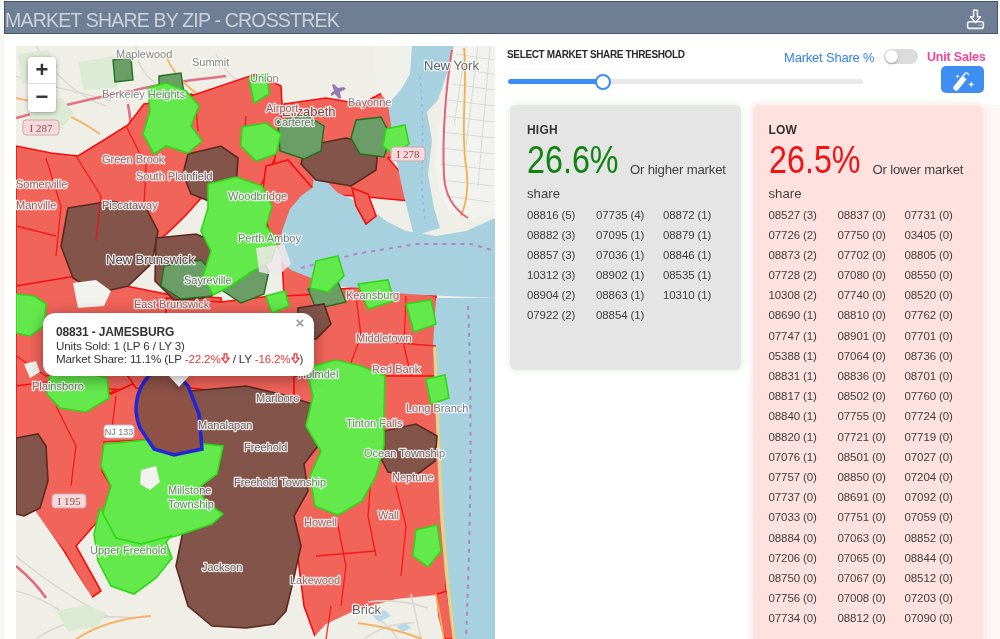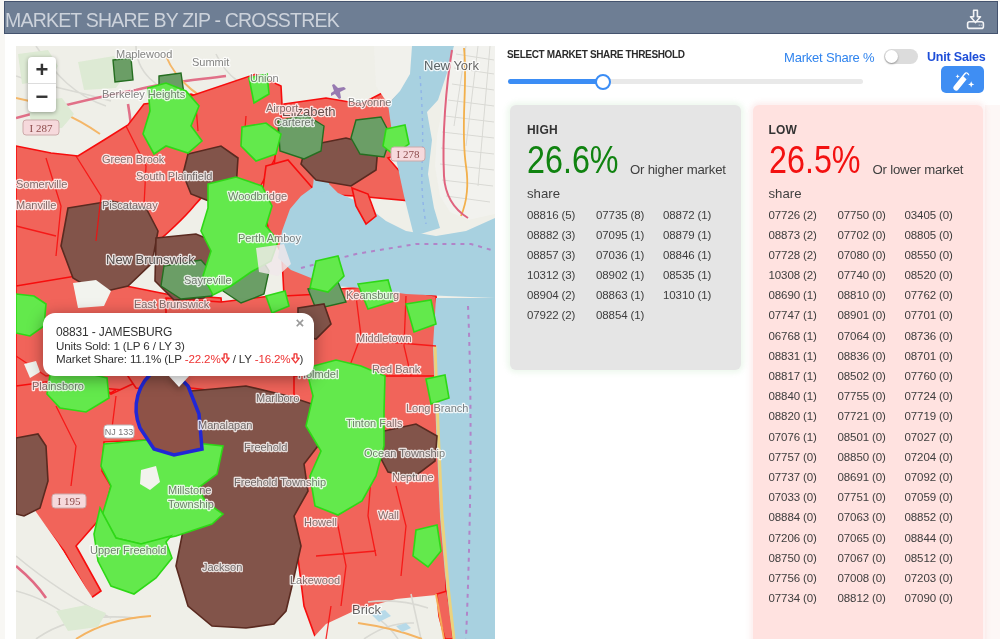--- a/index.html
+++ b/index.html
@@ -11,33 +11,33 @@
  font-size:19.5px;color:#ccd2db;letter-spacing:-0.8px}
 .dlicon{position:absolute;right:11px;top:7px}
 .map{position:absolute;left:16px;top:46px;width:479px;height:593px;background:#efefe8;overflow:hidden}
 .zoomctl{position:absolute;left:12px;top:11px;width:28px;height:55px;background:#fff;
  border-radius:4px;box-shadow:0 1px 4px rgba(0,0,0,.35);z-index:20}
 .zoomctl .zb{width:28px;height:27px;text-align:center;font-size:22px;font-weight:bold;color:#333;line-height:26px}
 .zoomctl .zb:first-child{border-bottom:1px solid #ddd}
 .popup{position:absolute;left:27px;top:267px;width:271px;height:63px;background:#fff;
  border-radius:12px;box-shadow:0 3px 16px rgba(0,0,0,.38);z-index:30;padding:12.5px 0 0 13px;
  font-size:11.6px;color:#333;line-height:13.4px;white-space:nowrap;letter-spacing:-0.15px}
-.popup .pt{font-weight:normal;font-size:12px}
+.popup .pt{font-weight:bold;font-size:12px}
 .popup .px{position:absolute;right:10px;top:3px;font-size:15px;color:#9a9a9a;font-weight:bold}
 .popup .red{color:#e33}
 .popup svg{vertical-align:-1px}
 .ptip{position:absolute;left:152px;top:329px;width:0;height:0;z-index:29;
  border-left:11px solid transparent;border-right:11px solid transparent;border-top:12px solid #fff;
  filter:drop-shadow(0 3px 3px rgba(0,0,0,.25))}
 .ctl-label{position:absolute;left:507px;top:49px;font-size:10px;font-weight:bold;color:#2b2b2b;letter-spacing:-0.35px}
 .ms-link{position:absolute;left:784px;top:50px;font-size:13px;color:#3084ee;letter-spacing:-0.2px}
 .toggle{position:absolute;left:884px;top:49px;width:34px;height:15px;background:#dcdcdc;border-radius:7.5px}
 .toggle .knob{position:absolute;left:1px;top:1px;width:13px;height:13px;background:#fff;border-radius:6.5px;
  box-shadow:0 1px 2px rgba(0,0,0,.35)}
-.us-label{position:absolute;left:927px;top:50px;font-size:12.5px;font-weight:bold;color:#1d4ed8;letter-spacing:-0.2px}
+.us-label{position:absolute;left:927px;top:50px;font-size:12.5px;font-weight:bold;color:#ec4899;letter-spacing:-0.2px}
 .slider-track{position:absolute;left:508px;top:79px;width:355px;height:5px;background:#e9e9e9;border-radius:2.5px}
 .slider-fill{position:absolute;left:508px;top:79px;width:90px;height:5px;background:#3b8df5;border-radius:2.5px}
 .slider-handle{position:absolute;left:595px;top:74px;width:16px;height:16px;background:#fff;
  border:2.5px solid #3b8df5;border-radius:50%}
 .wandbtn{position:absolute;left:941px;top:66px;width:43px;height:27px;background:#3f8ef3;border-radius:5px}
 .panel{position:absolute;border-radius:6px;padding:19px 0 0 17px}
 .high{box-shadow:0 0 5px 3px rgba(140,210,140,0.15)}
 .low{box-shadow:0 0 5px 3px rgba(235,150,150,0.15)}
 .panel .plabel{font-size:12px;font-weight:bold;color:#333;letter-spacing:0.2px;line-height:13px}
 .panel .bignum{position:absolute;left:17px;top:36px;font-size:38px;line-height:38px;
@@ -271,41 +271,42 @@
 <rect x="23.4" y="8.2" width="4.4" height="4.4" transform="rotate(42 25.6 10.4)" fill="#3f8ef3"></rect>
 <path d="M30.2,15.3 l0.9,2.2 2.2,0.9 -2.2,0.9 -0.9,2.2 -0.9,-2.2 -2.2,-0.9 2.2,-0.9 z" fill="#fff"></path>
 <path d="M16.6,8.2 l0.6,1.5 1.5,0.6 -1.5,0.6 -0.6,1.5 -0.6,-1.5 -1.5,-0.6 1.5,-0.6 z" fill="#fff"></path>
 </svg></div>
 <div class="panel high">
     <div class="plabel">HIGH</div>
 <div class="bignum">26.6%</div>
     <div class="bigtxt">Or higher market</div>
     <div class="sharetxt">share</div>
 <div class="ziplist">
-<div class="zr"><span class="z">08816 (5)</span><span class="z">07735 (8)</span><span class="z">08872 (1)</span></div>
+<div class="zr"><span class="z">08816 (5)</span><span class="z">07735 (4)</span><span class="z">08872 (1)</span></div>
 <div class="zr"><span class="z">08882 (3)</span><span class="z">07095 (1)</span><span class="z">08879 (1)</span></div>
 <div class="zr"><span class="z">08857 (3)</span><span class="z">07036 (1)</span><span class="z">08846 (1)</span></div>
 <div class="zr"><span class="z">10312 (3)</span><span class="z">08902 (1)</span><span class="z">08535 (1)</span></div>
 <div class="zr"><span class="z">08904 (2)</span><span class="z">08863 (1)</span><span class="z">10310 (1)</span></div>
 <div class="zr"><span class="z">07922 (2)</span><span class="z">08854 (1)</span></div>
 </div>
   </div>
 <div class="panel low">
     <div class="plabel">LOW</div>
 <div class="bignum">26.5%</div>
     <div class="bigtxt">Or lower market</div>
     <div class="sharetxt">share</div>
 <div class="ziplist">
+<div class="zr"><span class="z">08527 (3)</span><span class="z">08837 (0)</span><span class="z">07731 (0)</span></div>
 <div class="zr"><span class="z">07726 (2)</span><span class="z">07750 (0)</span><span class="z">03405 (0)</span></div>
 <div class="zr"><span class="z">08873 (2)</span><span class="z">07702 (0)</span><span class="z">08805 (0)</span></div>
 <div class="zr"><span class="z">07728 (2)</span><span class="z">07080 (0)</span><span class="z">08550 (0)</span></div>
 <div class="zr"><span class="z">10308 (2)</span><span class="z">07740 (0)</span><span class="z">08520 (0)</span></div>
 <div class="zr"><span class="z">08690 (1)</span><span class="z">08810 (0)</span><span class="z">07762 (0)</span></div>
 <div class="zr"><span class="z">07747 (1)</span><span class="z">08901 (0)</span><span class="z">07701 (0)</span></div>
-<div class="zr"><span class="z">06768 (1)</span><span class="z">07064 (0)</span><span class="z">08736 (0)</span></div>
+<div class="zr"><span class="z">05388 (1)</span><span class="z">07064 (0)</span><span class="z">08736 (0)</span></div>
 <div class="zr"><span class="z">08831 (1)</span><span class="z">08836 (0)</span><span class="z">08701 (0)</span></div>
 <div class="zr"><span class="z">08817 (1)</span><span class="z">08502 (0)</span><span class="z">07760 (0)</span></div>
 <div class="zr"><span class="z">08840 (1)</span><span class="z">07755 (0)</span><span class="z">07724 (0)</span></div>
 <div class="zr"><span class="z">08820 (1)</span><span class="z">07721 (0)</span><span class="z">07719 (0)</span></div>
 <div class="zr"><span class="z">07076 (1)</span><span class="z">08501 (0)</span><span class="z">07027 (0)</span></div>
 <div class="zr"><span class="z">07757 (0)</span><span class="z">08850 (0)</span><span class="z">07204 (0)</span></div>
 <div class="zr"><span class="z">07737 (0)</span><span class="z">08691 (0)</span><span class="z">07092 (0)</span></div>
 <div class="zr"><span class="z">07033 (0)</span><span class="z">07751 (0)</span><span class="z">07059 (0)</span></div>
 <div class="zr"><span class="z">08884 (0)</span><span class="z">07063 (0)</span><span class="z">08852 (0)</span></div>
 <div class="zr"><span class="z">07206 (0)</span><span class="z">07065 (0)</span><span class="z">08844 (0)</span></div>

